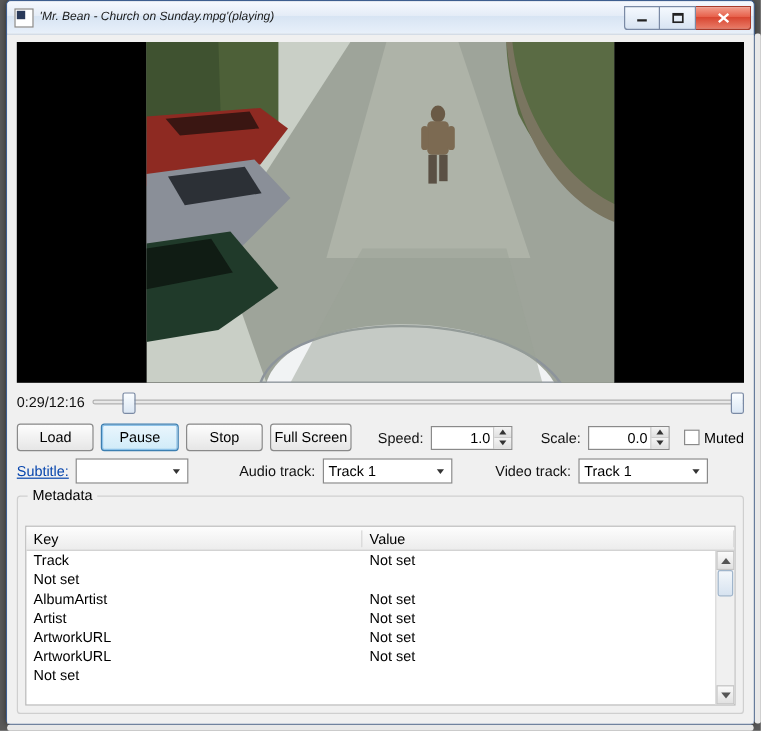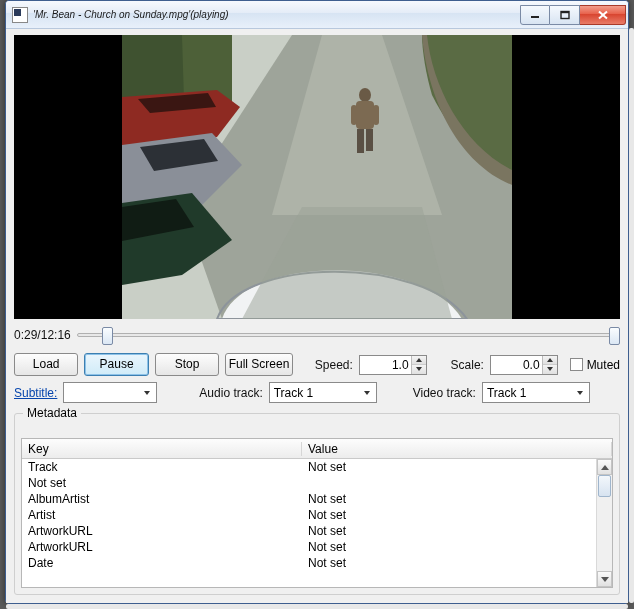--- a/index.html
+++ b/index.html
@@ -349,21 +349,20 @@
               </div>
               <div class="grid-row">
                 <div class="c key">ArtworkURL</div>
                 <div class="c val">Not set</div>
               </div>
               <div class="grid-row">
                 <div class="c key">ArtworkURL</div>
                 <div class="c val">Not set</div>
               </div>
               <div class="grid-row">
-                <div class="c key">Date</div>
                 <div class="c val">Not set</div>
               </div>
             </div>
           <div class="vscroll">
             <div class="sbtn">
                 <div class="tri up"></div>
               </div>
             <div class="track">
                 <div class="thumb"></div>
               </div>

